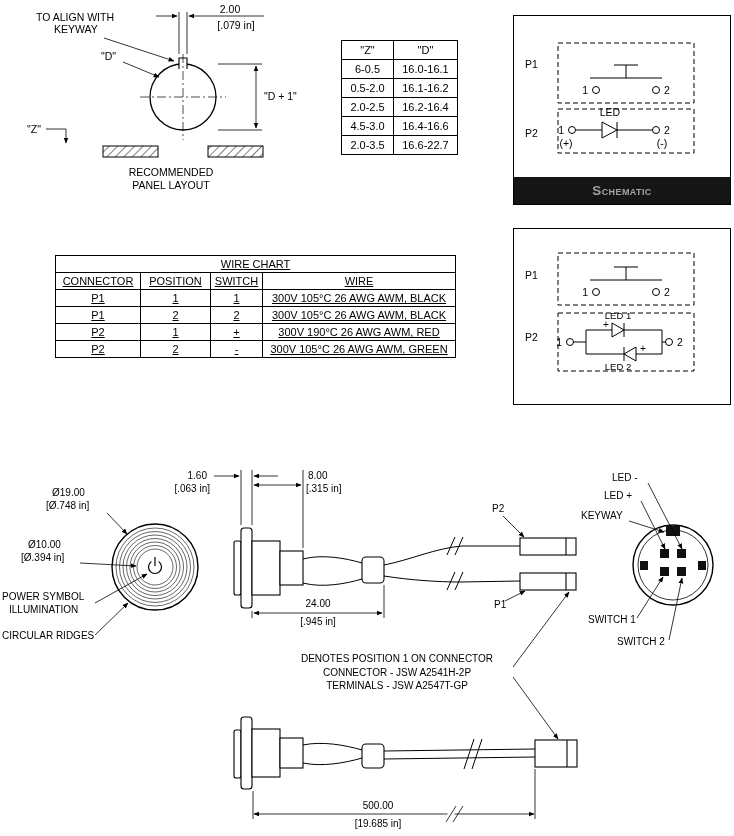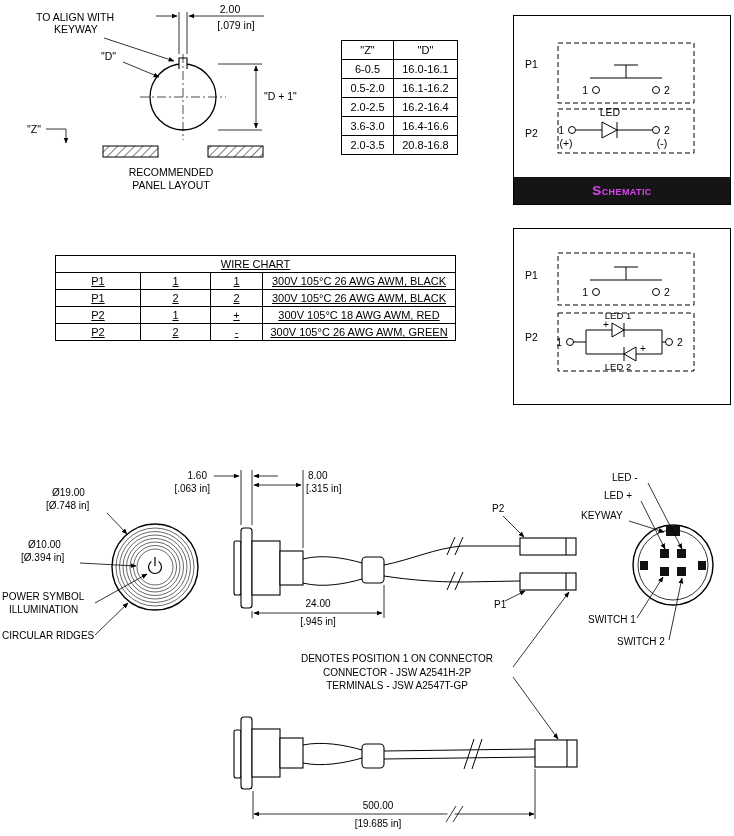--- a/index.html
+++ b/index.html
@@ -16,21 +16,21 @@
   td,th { border:1px solid #000; text-align:center; font-weight:normal; padding:0 3px; white-space:nowrap; }
   .zd-table { left:341px; top:40px; }
   .zd-table td,.zd-table th { height:19px; }
   .wire-chart { left:55px; top:255px; }
   .wire-chart td,.wire-chart th { height:17px;text-decoration:underline; }
 
   .schem-box { position:absolute; width:218px; border:1.5px solid #000; background:#fff; }
   .schem-box svg { position:static; display:block; }
   .schem-1 { left:513px; top:15px; height:190px; }
   .schem-2 { left:513px; top:228px; height:177px; }
-  .banner { position:absolute; left:0; right:0; bottom:0; height:27px; background:#151515; color:#d946ef;
+  .banner { position:absolute; left:0; right:0; bottom:0; height:27px; background:#151515; color:#a3a3a3;
             text-align:center; line-height:27px; font-weight:bold; font-size:13.5px;
             font-variant:small-caps; letter-spacing:0.4px; }
 </style>
 </head>
 <body>
 
 <div class="page">
 
   <svg class="panel-svg" width="340" height="210" viewBox="0 0 340 210">
     <defs>
@@ -94,26 +94,26 @@
     </tr>
     <tr>
       <td>0.5-2.0</td>
       <td>16.1-16.2</td>
     </tr>
     <tr>
       <td>2.0-2.5</td>
       <td>16.2-16.4</td>
     </tr>
     <tr>
-      <td>3.6-3.0</td>
+      <td>4.5-3.0</td>
       <td>16.4-16.6</td>
     </tr>
     <tr>
       <td>2.0-3.5</td>
-      <td>20.8-16.8</td>
+      <td>16.6-22.7</td>
     </tr>
   </tbody>
     </table>
 
   <div class="schem-box schem-1">
     <svg width="215" height="160" viewBox="0 0 215 160">
       <g stroke="#000" fill="none" stroke-width="1">
         <rect x="44" y="27" width="136" height="60" stroke-dasharray="5 3"></rect>
         <rect x="44" y="93" width="136" height="44" stroke-dasharray="5 3"></rect>
         <circle cx="82" cy="74" r="3.5"></circle>
@@ -148,36 +148,42 @@
         <col style="width:85px">
         <col style="width:70px">
         <col style="width:52px">
         <col style="width:193px">
       </colgroup>
     <tbody>
         <tr>
       <th colspan="4">WIRE CHART</th>
     </tr>
     <tr>
+      <th>CONNECTOR</th>
+      <th>POSITION</th>
+      <th>SWITCH</th>
+      <th>WIRE</th>
+    </tr>
+    <tr>
       <td>P1</td>
       <td>1</td>
       <td>1</td>
       <td>300V 105°C 26 AWG AWM, BLACK</td>
     </tr>
     <tr>
       <td>P1</td>
       <td>2</td>
       <td>2</td>
       <td>300V 105°C 26 AWG AWM, BLACK</td>
     </tr>
     <tr>
       <td>P2</td>
       <td>1</td>
       <td>+</td>
-      <td>300V 105°C 18 AWG AWM, RED</td>
+      <td>300V 190°C 26 AWG AWM, RED</td>
     </tr>
     <tr>
       <td>P2</td>
       <td>2</td>
       <td>-</td>
       <td>300V 105°C 26 AWG AWM, GREEN</td>
     </tr>
   </tbody>
     </table>
 

